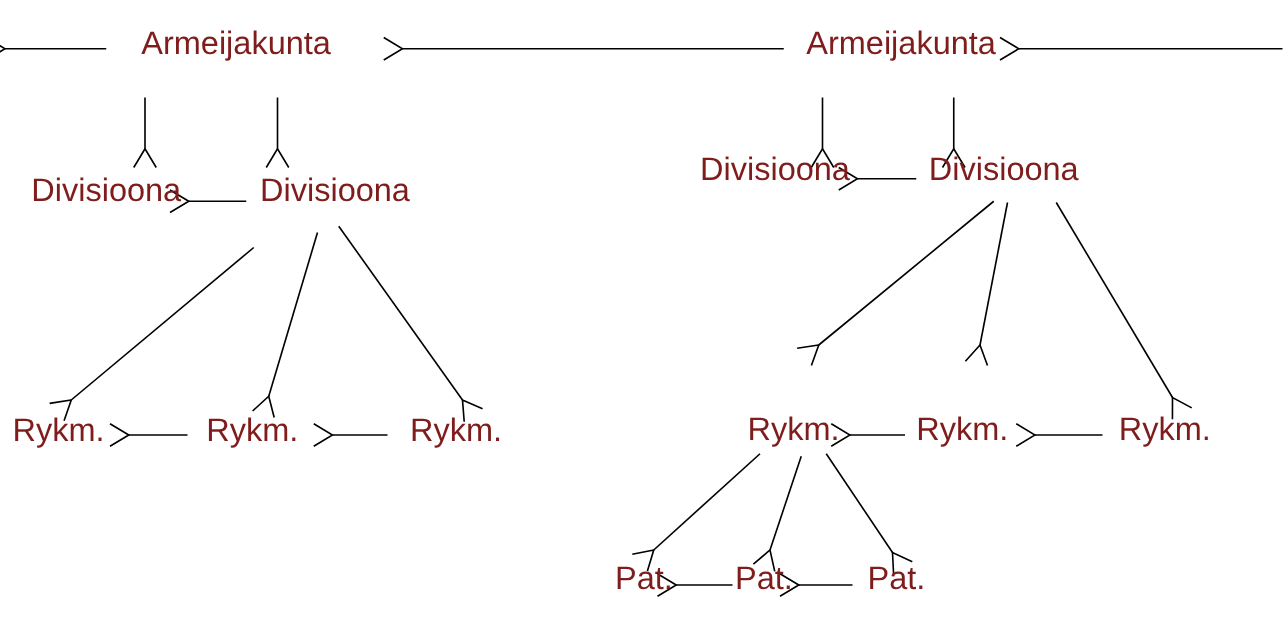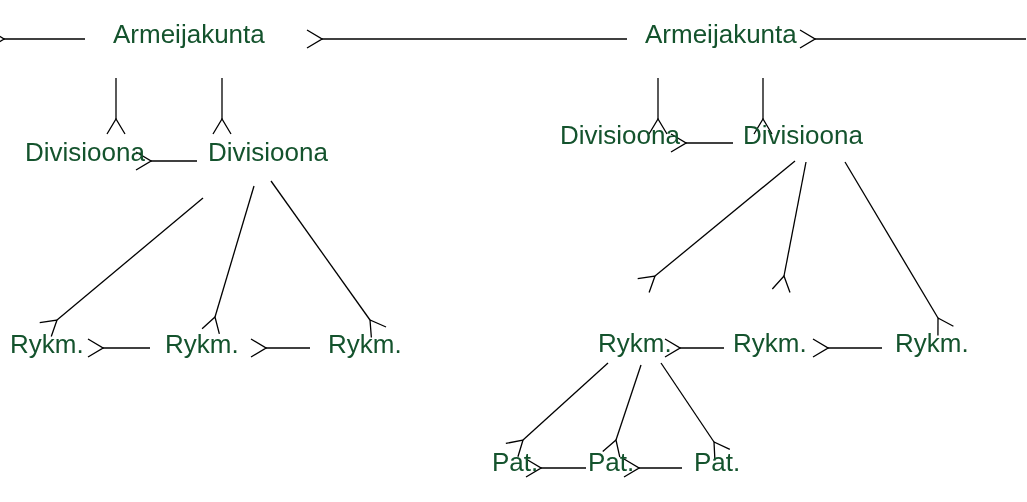--- a/index.html
+++ b/index.html
@@ -9,21 +9,21 @@
     background:#ffffff;
     font-family:"Liberation Sans", sans-serif;
     overflow:hidden;
   }
   .arrows{position:absolute;left:0;top:0;width:1027px;height:502px;}
   .edge{stroke:#000000;stroke-width:1.3;fill:none;}
   .node{
     position:absolute;
     font-size:26px;
     line-height:1;
-    color:#14532d;
+    color:#7f1d1d;
     white-space:nowrap;
   }
   
   #n0{left:113px;top:21px;}
   #n1{left:645px;top:21px;}
   #n2{left:25px;top:139px;}
   #n3{left:208px;top:139px;}
   #n4{left:560px;top:122px;}
   #n5{left:743px;top:122px;}
   #n6{left:10px;top:331px;}

